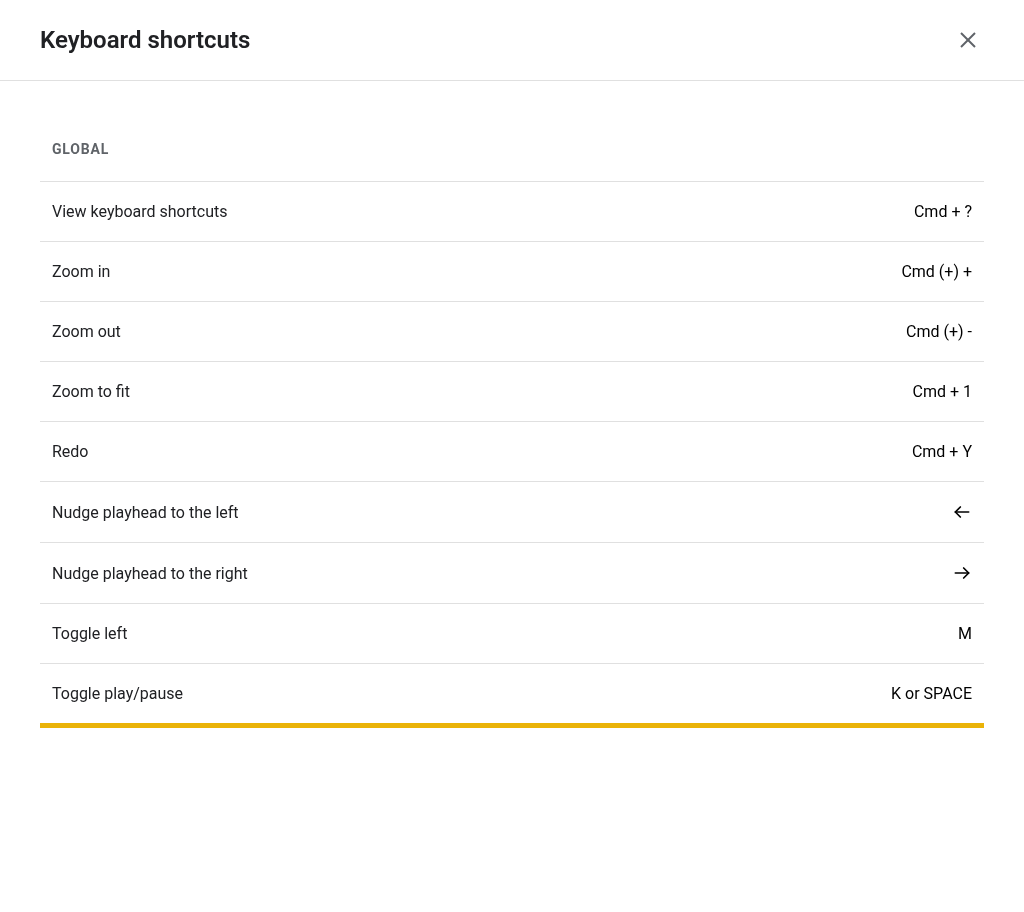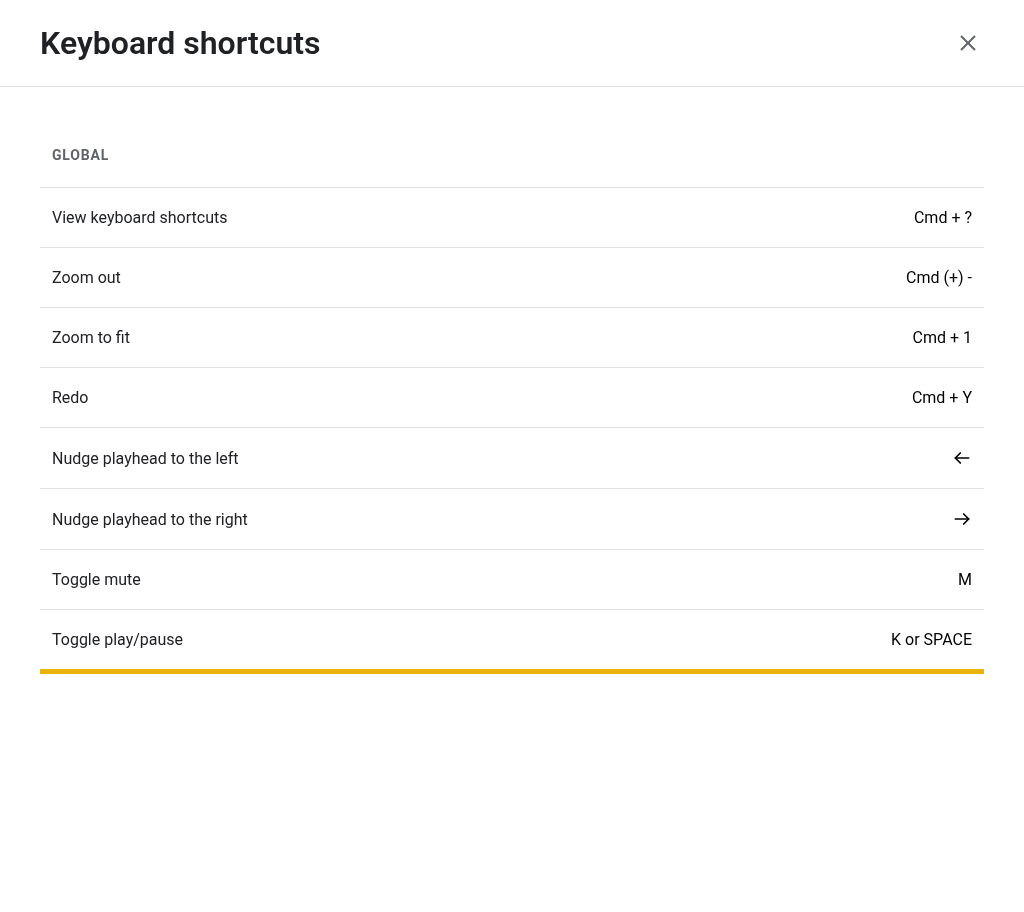--- a/index.html
+++ b/index.html
@@ -15,21 +15,21 @@
       height: 912px;
     }
     .header {
       display: flex;
       justify-content: space-between;
       align-items: center;
       padding: 24px 40px 24px 40px;
       border-bottom: 1px solid #e0e0e0;
     }
     .header-title {
-      font-size: 32px;
+      font-size: 24px;
       font-weight: 600;
       color: #202124;
     }
     .close-btn {
       cursor: pointer;
       display: flex;
       align-items: center;
       justify-content: center;
       width: 32px;
       height: 32px;
@@ -88,20 +88,24 @@
 </div>
 
 <div class="content">
   <div class="section-header">GLOBAL</div>
   <div id="shortcuts-list">
       <div class="shortcut-row">
         <span class="shortcut-label">View keyboard shortcuts</span>
         <span class="shortcut-key">Cmd + ?</span>
       </div>
       <div class="shortcut-row">
+        <span class="shortcut-label">Zoom in</span>
+        <span class="shortcut-key">Cmd (+) +</span>
+      </div>
+      <div class="shortcut-row">
         <span class="shortcut-label">Zoom out</span>
         <span class="shortcut-key">Cmd (+) -</span>
       </div>
       <div class="shortcut-row">
         <span class="shortcut-label">Zoom to fit</span>
         <span class="shortcut-key">Cmd + 1</span>
       </div>
       <div class="shortcut-row">
         <span class="shortcut-label">Redo</span>
         <span class="shortcut-key">Cmd + Y</span>
@@ -118,21 +122,21 @@
       <div class="shortcut-row">
         <span class="shortcut-label">Nudge playhead to the right</span>
         <span class="shortcut-key">
           <svg viewBox="0 0 24 24" fill="none" stroke="currentColor" stroke-width="2" stroke-linecap="round" stroke-linejoin="round">
             <line x1="4" y1="12" x2="20" y2="12"></line>
             <polyline points="14 6 20 12 14 18"></polyline>
           </svg>
         </span>
       </div>
       <div class="shortcut-row">
-        <span class="shortcut-label">Toggle mute</span>
+        <span class="shortcut-label">Toggle left</span>
         <span class="shortcut-key">M</span>
       </div>
       <div class="shortcut-row">
         <span class="shortcut-label">Toggle play/pause</span>
         <span class="shortcut-key">K or SPACE</span>
       </div>
     </div>
 </div>
 
 </body></html>

